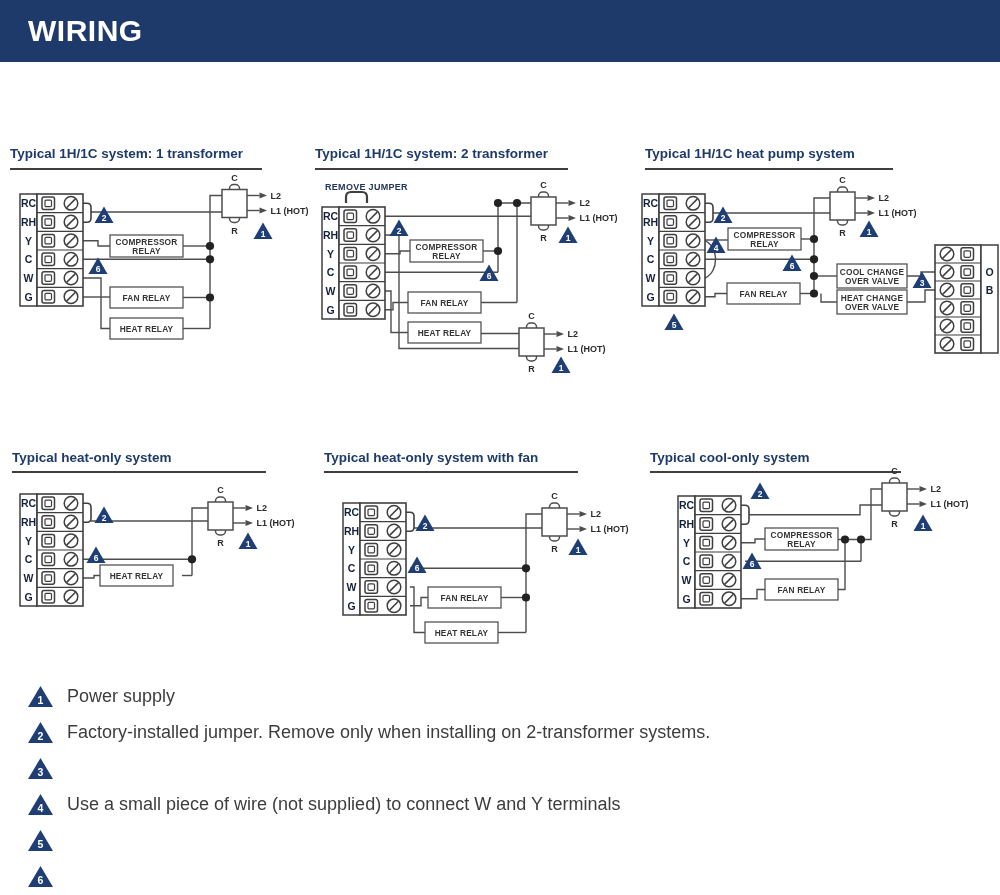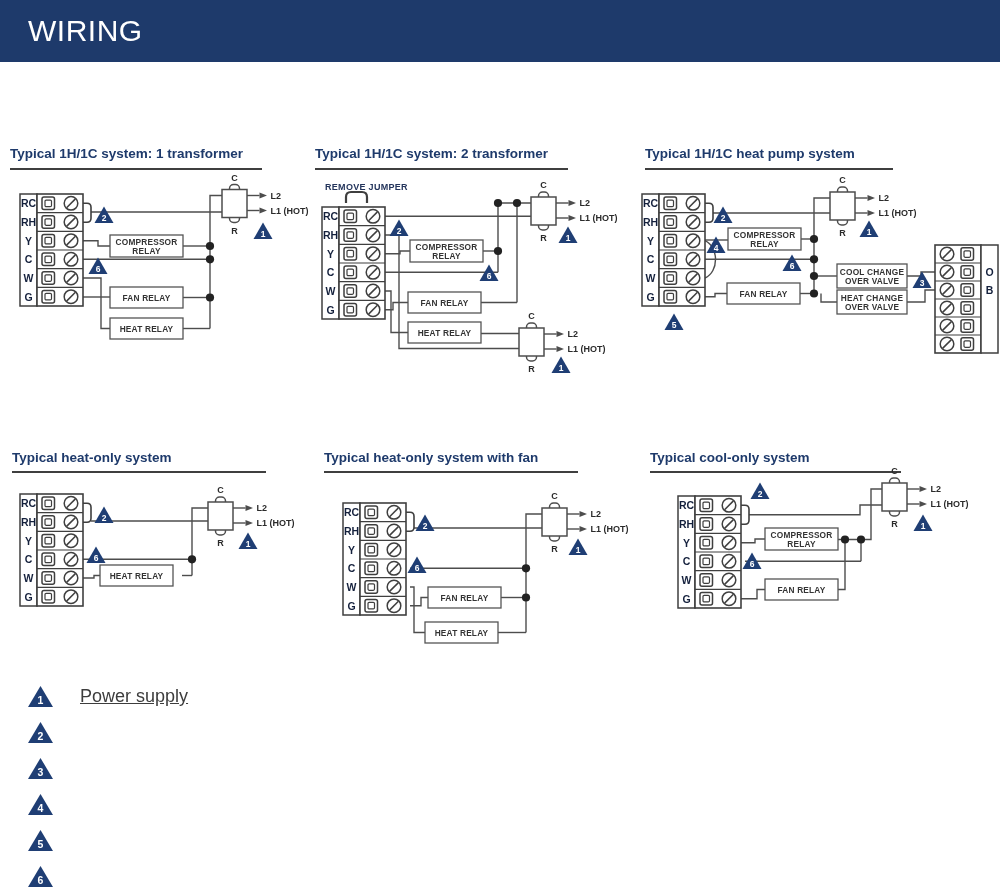--- a/index.html
+++ b/index.html
@@ -6,21 +6,21 @@
   body{
     width:1000px;height:895px;background:#ffffff;overflow:hidden;
     font-family:"Liberation Sans","DejaVu Sans",sans-serif;position:relative;
   }
   .page{position:relative;width:1000px;height:895px;}
   .header{
     position:absolute;left:0;top:0;width:1000px;height:62px;
     background:#1e3a6b;display:flex;align-items:center;
   }
   .header .title{
-    color:#ffffff;font-size:30px;font-weight:normal;letter-spacing:.5px;
+    color:#ffffff;font-size:30px;font-weight:bold;letter-spacing:.5px;
     margin-left:28px;
   }
   svg.diagrams{position:absolute;left:0;top:0;}
   svg text{font-family:"Liberation Sans","DejaVu Sans",sans-serif;}
   .dg-title{font-size:13.5px;font-weight:bold;fill:#1e3a6b;}
   .boxtext{font-size:8.3px;font-weight:bold;fill:#333;letter-spacing:.2px;}
   .termlabel{font-size:10.5px;font-weight:bold;fill:#14203c;}
   .xlabel{font-size:9px;font-weight:bold;fill:#2b2b2b;}
   .smallcap{font-size:9px;font-weight:bold;fill:#24355c;letter-spacing:.3px;}
   .cnum{font-size:8.5px;font-weight:bold;fill:#ffffff;}
@@ -28,21 +28,21 @@
   .legend-row{display:flex;align-items:flex-start;height:20px;margin-bottom:16px;}
   .tri{
     position:relative;width:25px;height:21px;flex:0 0 25px;margin-top:0;
     background:#1f3e74;clip-path:polygon(50% 0,100% 100%,0 100%);
   }
   .tri span{
     position:absolute;left:0;right:0;bottom:1px;text-align:center;
     color:#fff;font-size:10.5px;font-weight:bold;
   }
   .legend-text{
-    margin-left:27px;font-size:18px;color:#3d3d3d;line-height:21px;white-space:nowrap;text-decoration:underline;
+    margin-left:14px;font-size:18px;color:#3d3d3d;line-height:21px;white-space:nowrap;
   }
 </style>
 </head>
 <body>
 
 <div class="page">
 
   <div class="header">
     <div class="title">WIRING</div>
   </div>
@@ -356,30 +356,32 @@
     <div class="legend-row">
       <div class="tri">
           <span>1</span>
         </div>
       <div class="legend-text">Power supply</div>
     </div>
     <div class="legend-row">
       <div class="tri">
           <span>2</span>
         </div>
+      <div class="legend-text">Factory-installed jumper. Remove only when installing on 2-transformer systems.</div>
     </div>
     <div class="legend-row">
       <div class="tri">
           <span>3</span>
         </div>
     </div>
     <div class="legend-row">
       <div class="tri">
           <span>4</span>
         </div>
+      <div class="legend-text">Use a small piece of wire (not supplied) to connect W and Y terminals</div>
     </div>
     <div class="legend-row">
       <div class="tri">
           <span>5</span>
         </div>
     </div>
     <div class="legend-row">
       <div class="tri">
           <span>6</span>
         </div>

